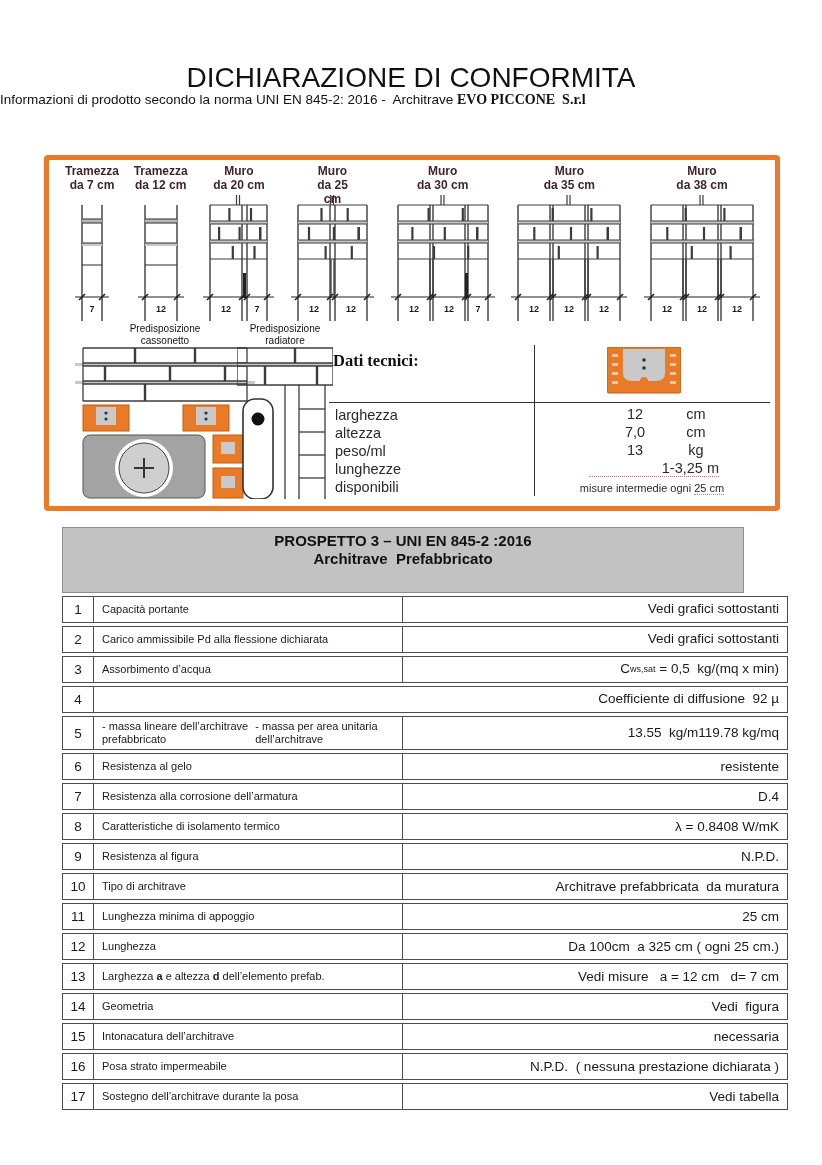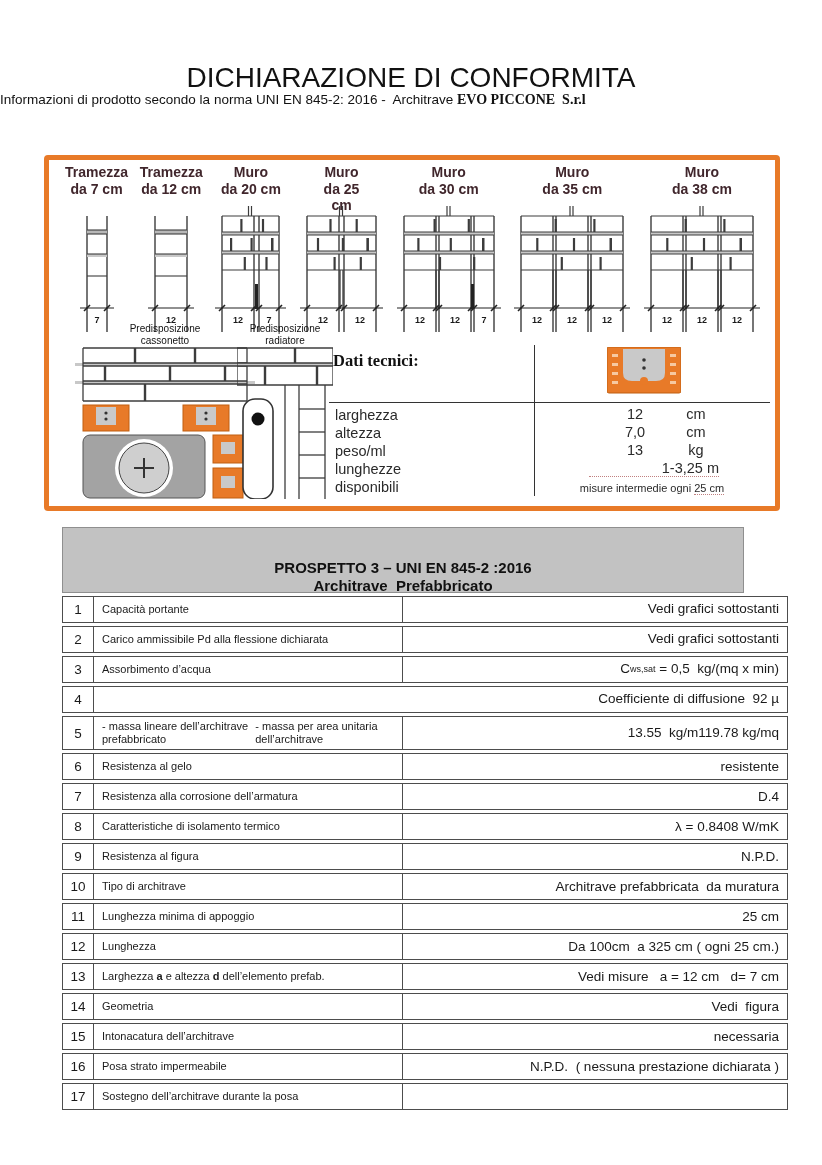--- a/index.html
+++ b/index.html
@@ -12,22 +12,22 @@
   .doc-subtitle{position:absolute;top:92px;left:0;width:822px;text-align:left;
                 font-size:13.5px;white-space:pre-wrap;color:#111;}
   .doc-subtitle .company{font-family:"Liberation Serif",serif;font-weight:bold;font-size:14px;}
 
   
   .orange-box{position:absolute;left:44px;top:155px;width:726px;height:346px;
               border:5px solid #e87a28;border-radius:4px;background:#fff;}
   .walls-row{position:absolute;left:16px;right:14px;top:4px;display:flex;
              justify-content:space-between;align-items:flex-start;}
   .wall{display:flex;flex-direction:column;align-items:center;}
-  .wall-label{font-size:14px;font-weight:bold;line-height:1.18;text-align:center;
-              color:#40262c;height:30px;margin-bottom:12px;white-space:nowrap;}
+  .wall-label{font-size:12px;font-weight:bold;line-height:1.18;text-align:center;
+              color:#40262c;height:30px;margin-bottom:1px;white-space:nowrap;}
   .fig{position:absolute;display:flex;flex-direction:column;align-items:center;}
   .fig-label{font-size:10px;line-height:1.2;text-align:center;color:#111;margin-bottom:0;}
   .fig-cassonetto{left:26px;top:163px;width:180px;}
   .fig-radiatore{left:186px;top:163px;width:100px;}
 
   
   .dt-panel{position:absolute;left:280px;top:185px;width:441px;height:152px;}
   .dt-heading{position:absolute;left:4px;top:6px;font-family:"Liberation Serif",serif;
               font-weight:bold;font-size:16.5px;color:#111;}
   .dt-vline{position:absolute;left:205px;top:0;height:151px;border-left:1.5px solid #333;}
@@ -38,21 +38,21 @@
   .dt-vv{position:absolute;left:55px;width:92px;text-align:center;}
   .dt-vu{position:absolute;left:140px;width:44px;text-align:center;}
   .dt-l4{position:absolute;top:54px;left:55px;width:130px;text-align:right;}
   .dt-l5{position:absolute;top:76px;left:0;width:236px;text-align:center;font-size:11px;white-space:nowrap;}
   .dotted{border-bottom:1.5px dotted #c08080;}
   .dt-icon{position:absolute;left:278px;top:2px;}
 
   
   .ptable{position:absolute;left:62px;top:527px;width:726px;}
   .ptable-header{box-sizing:border-box;width:682px;height:66px;background:#c2c2c2;
-                 border:1px solid #8f8f8f;text-align:center;padding-top:31px;}
+                 border:1px solid #8f8f8f;text-align:center;padding-top:4px;}
   .ptable-header div{font-weight:bold;font-size:15px;line-height:18px;white-space:pre-wrap;color:#111;}
   .t-row{box-sizing:border-box;display:flex;align-items:stretch;border:1px solid #4d4d4d;
          margin-top:3px;min-height:27px;background:#fff;}
   .c-num{width:30px;border-right:1px solid #4d4d4d;display:flex;align-items:center;
          justify-content:center;font-size:13.5px;flex:none;}
   .c-label{width:292px;border-right:1px solid #4d4d4d;display:flex;align-items:center;
            padding:3px 8px;font-size:11px;line-height:1.2;flex:none;white-space:pre-wrap;}
   .c-value{flex:1;display:flex;align-items:center;justify-content:flex-end;text-align:right;
            padding:3px 8px;font-size:13.5px;line-height:1.2;white-space:pre-wrap;}
   sub{font-size:9px;}
@@ -507,15 +507,16 @@
         <div class="c-value">necessaria</div>
       </div>
       <div class="t-row">
         <div class="c-num">16</div>
         <div class="c-label">Posa strato impermeabile</div>
         <div class="c-value">N.P.D.  ( nessuna prestazione dichiarata )</div>
       </div>
       <div class="t-row">
         <div class="c-num">17</div>
         <div class="c-label">Sostegno dell’architrave durante la posa</div>
+        <div class="c-value">Vedi tabella</div>
       </div>
     </div>
 </div>
 
 </body></html>

